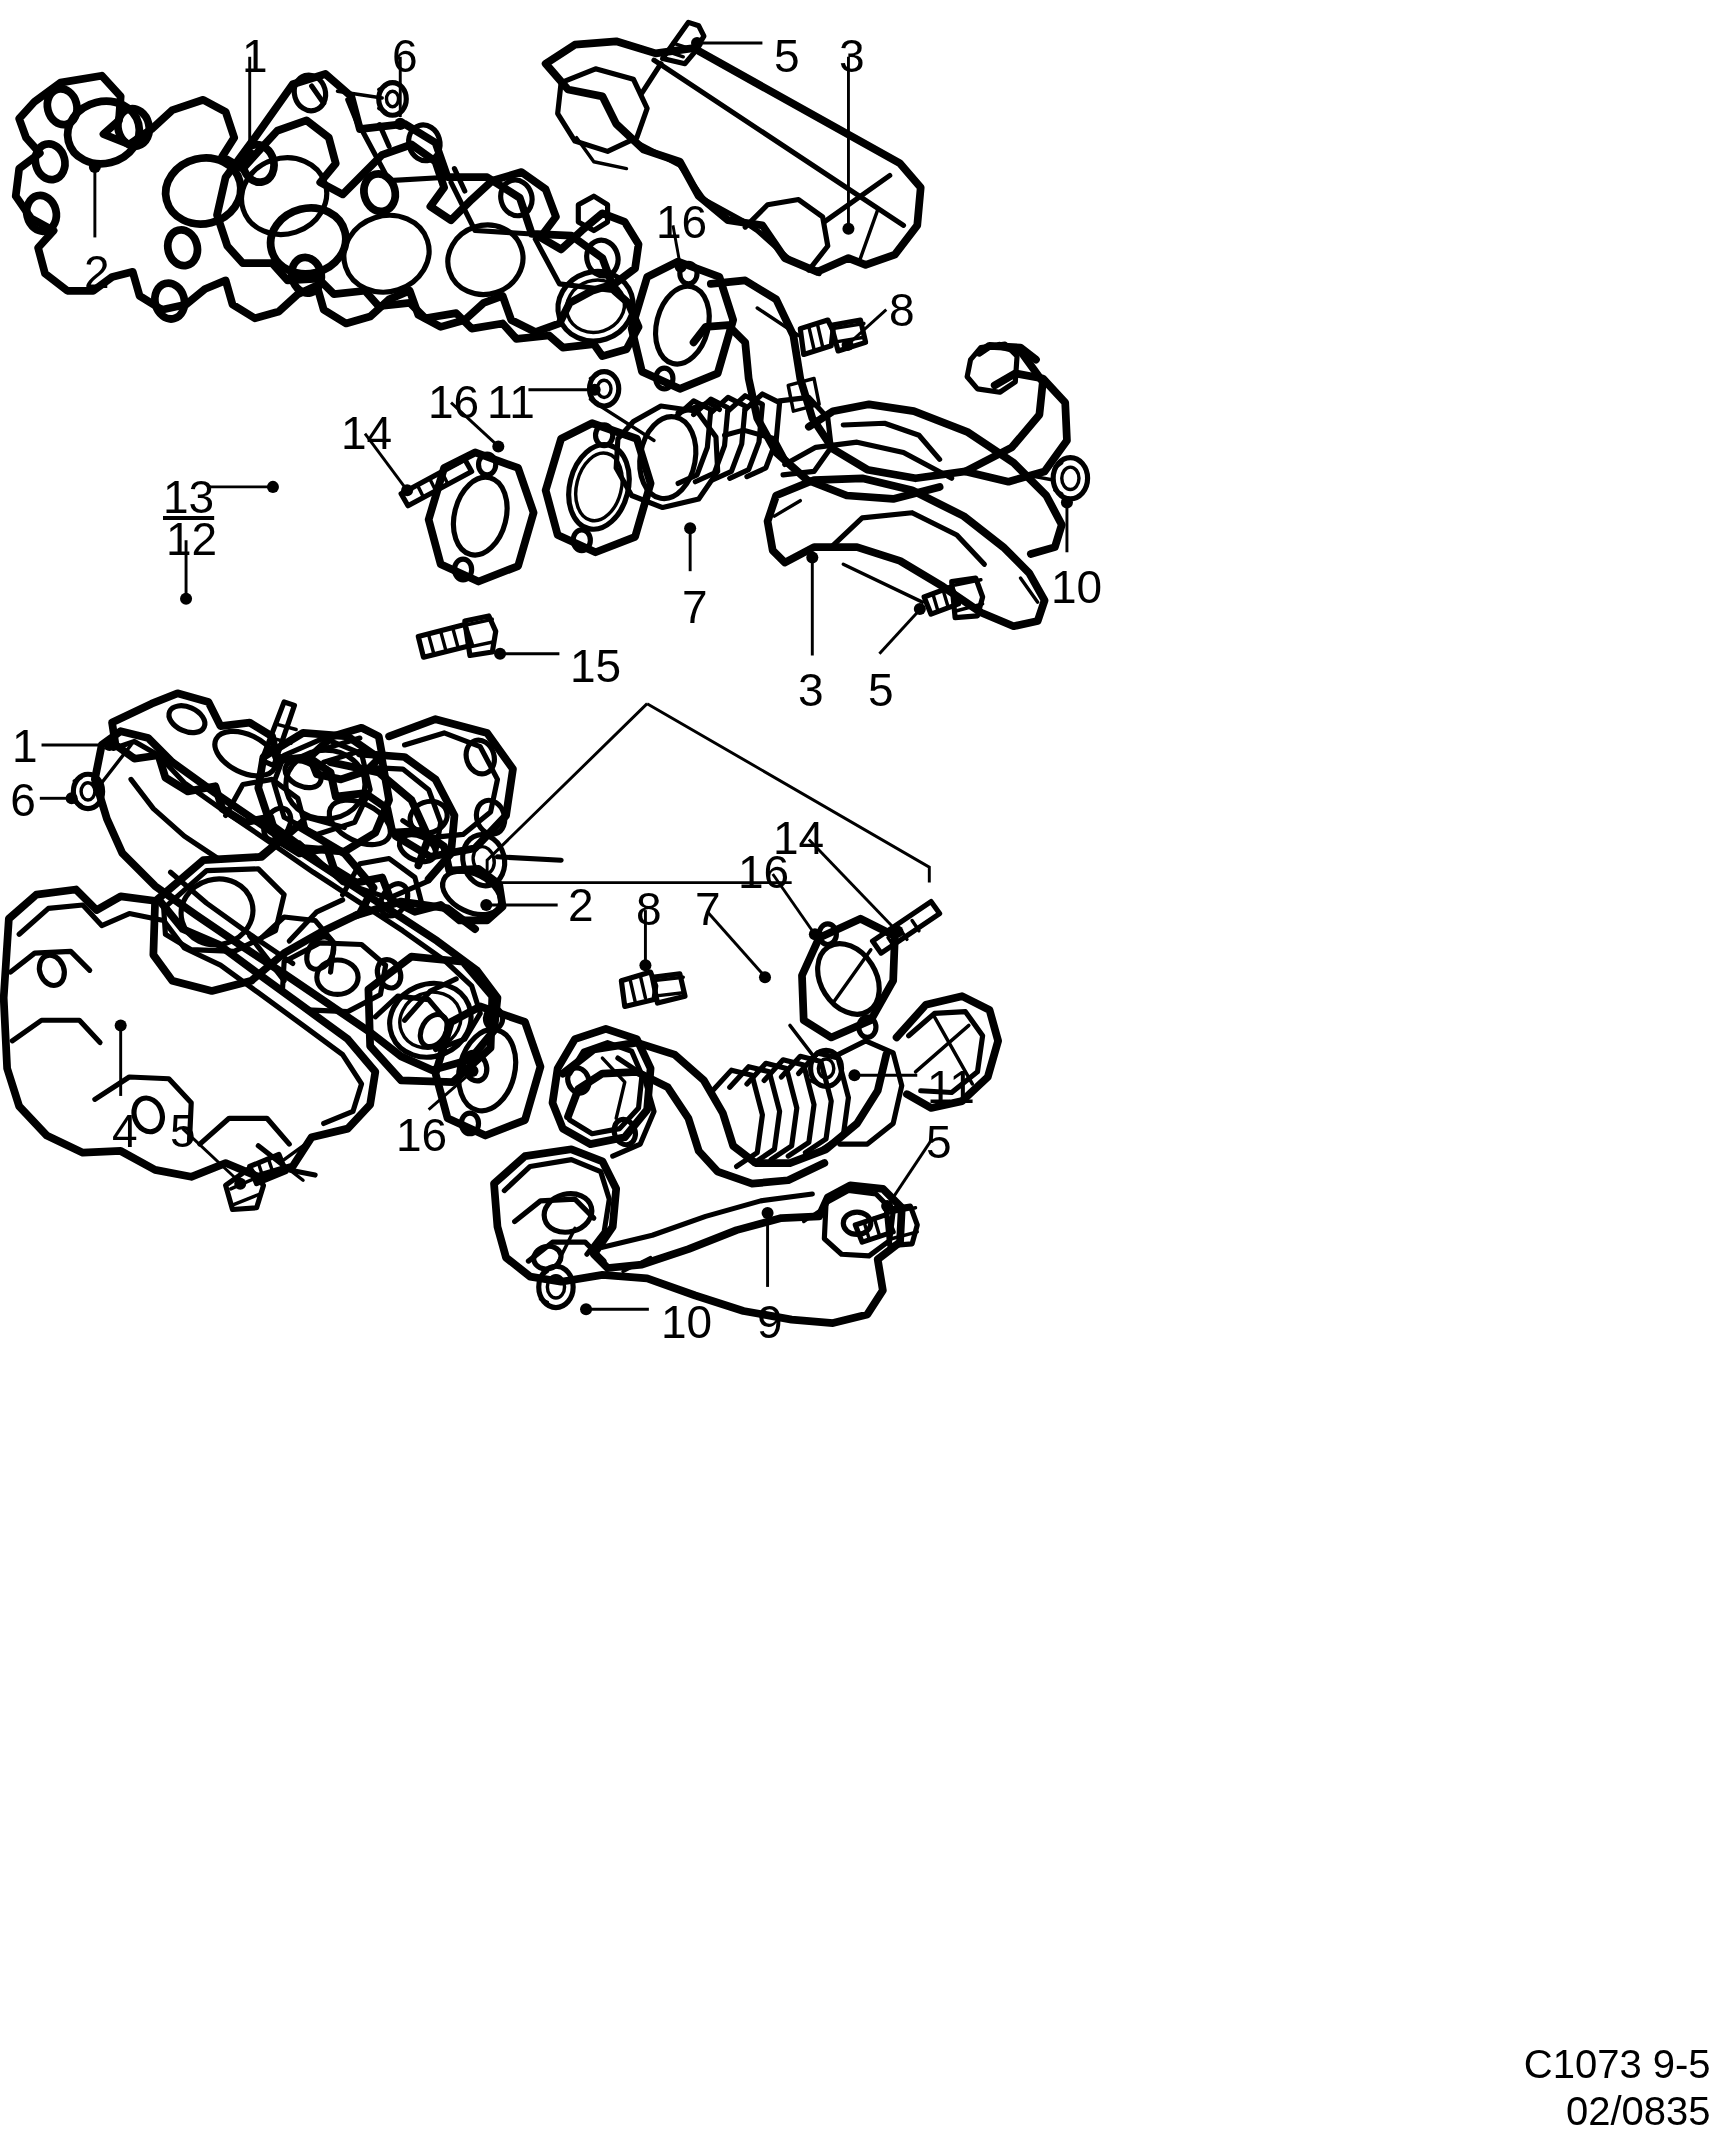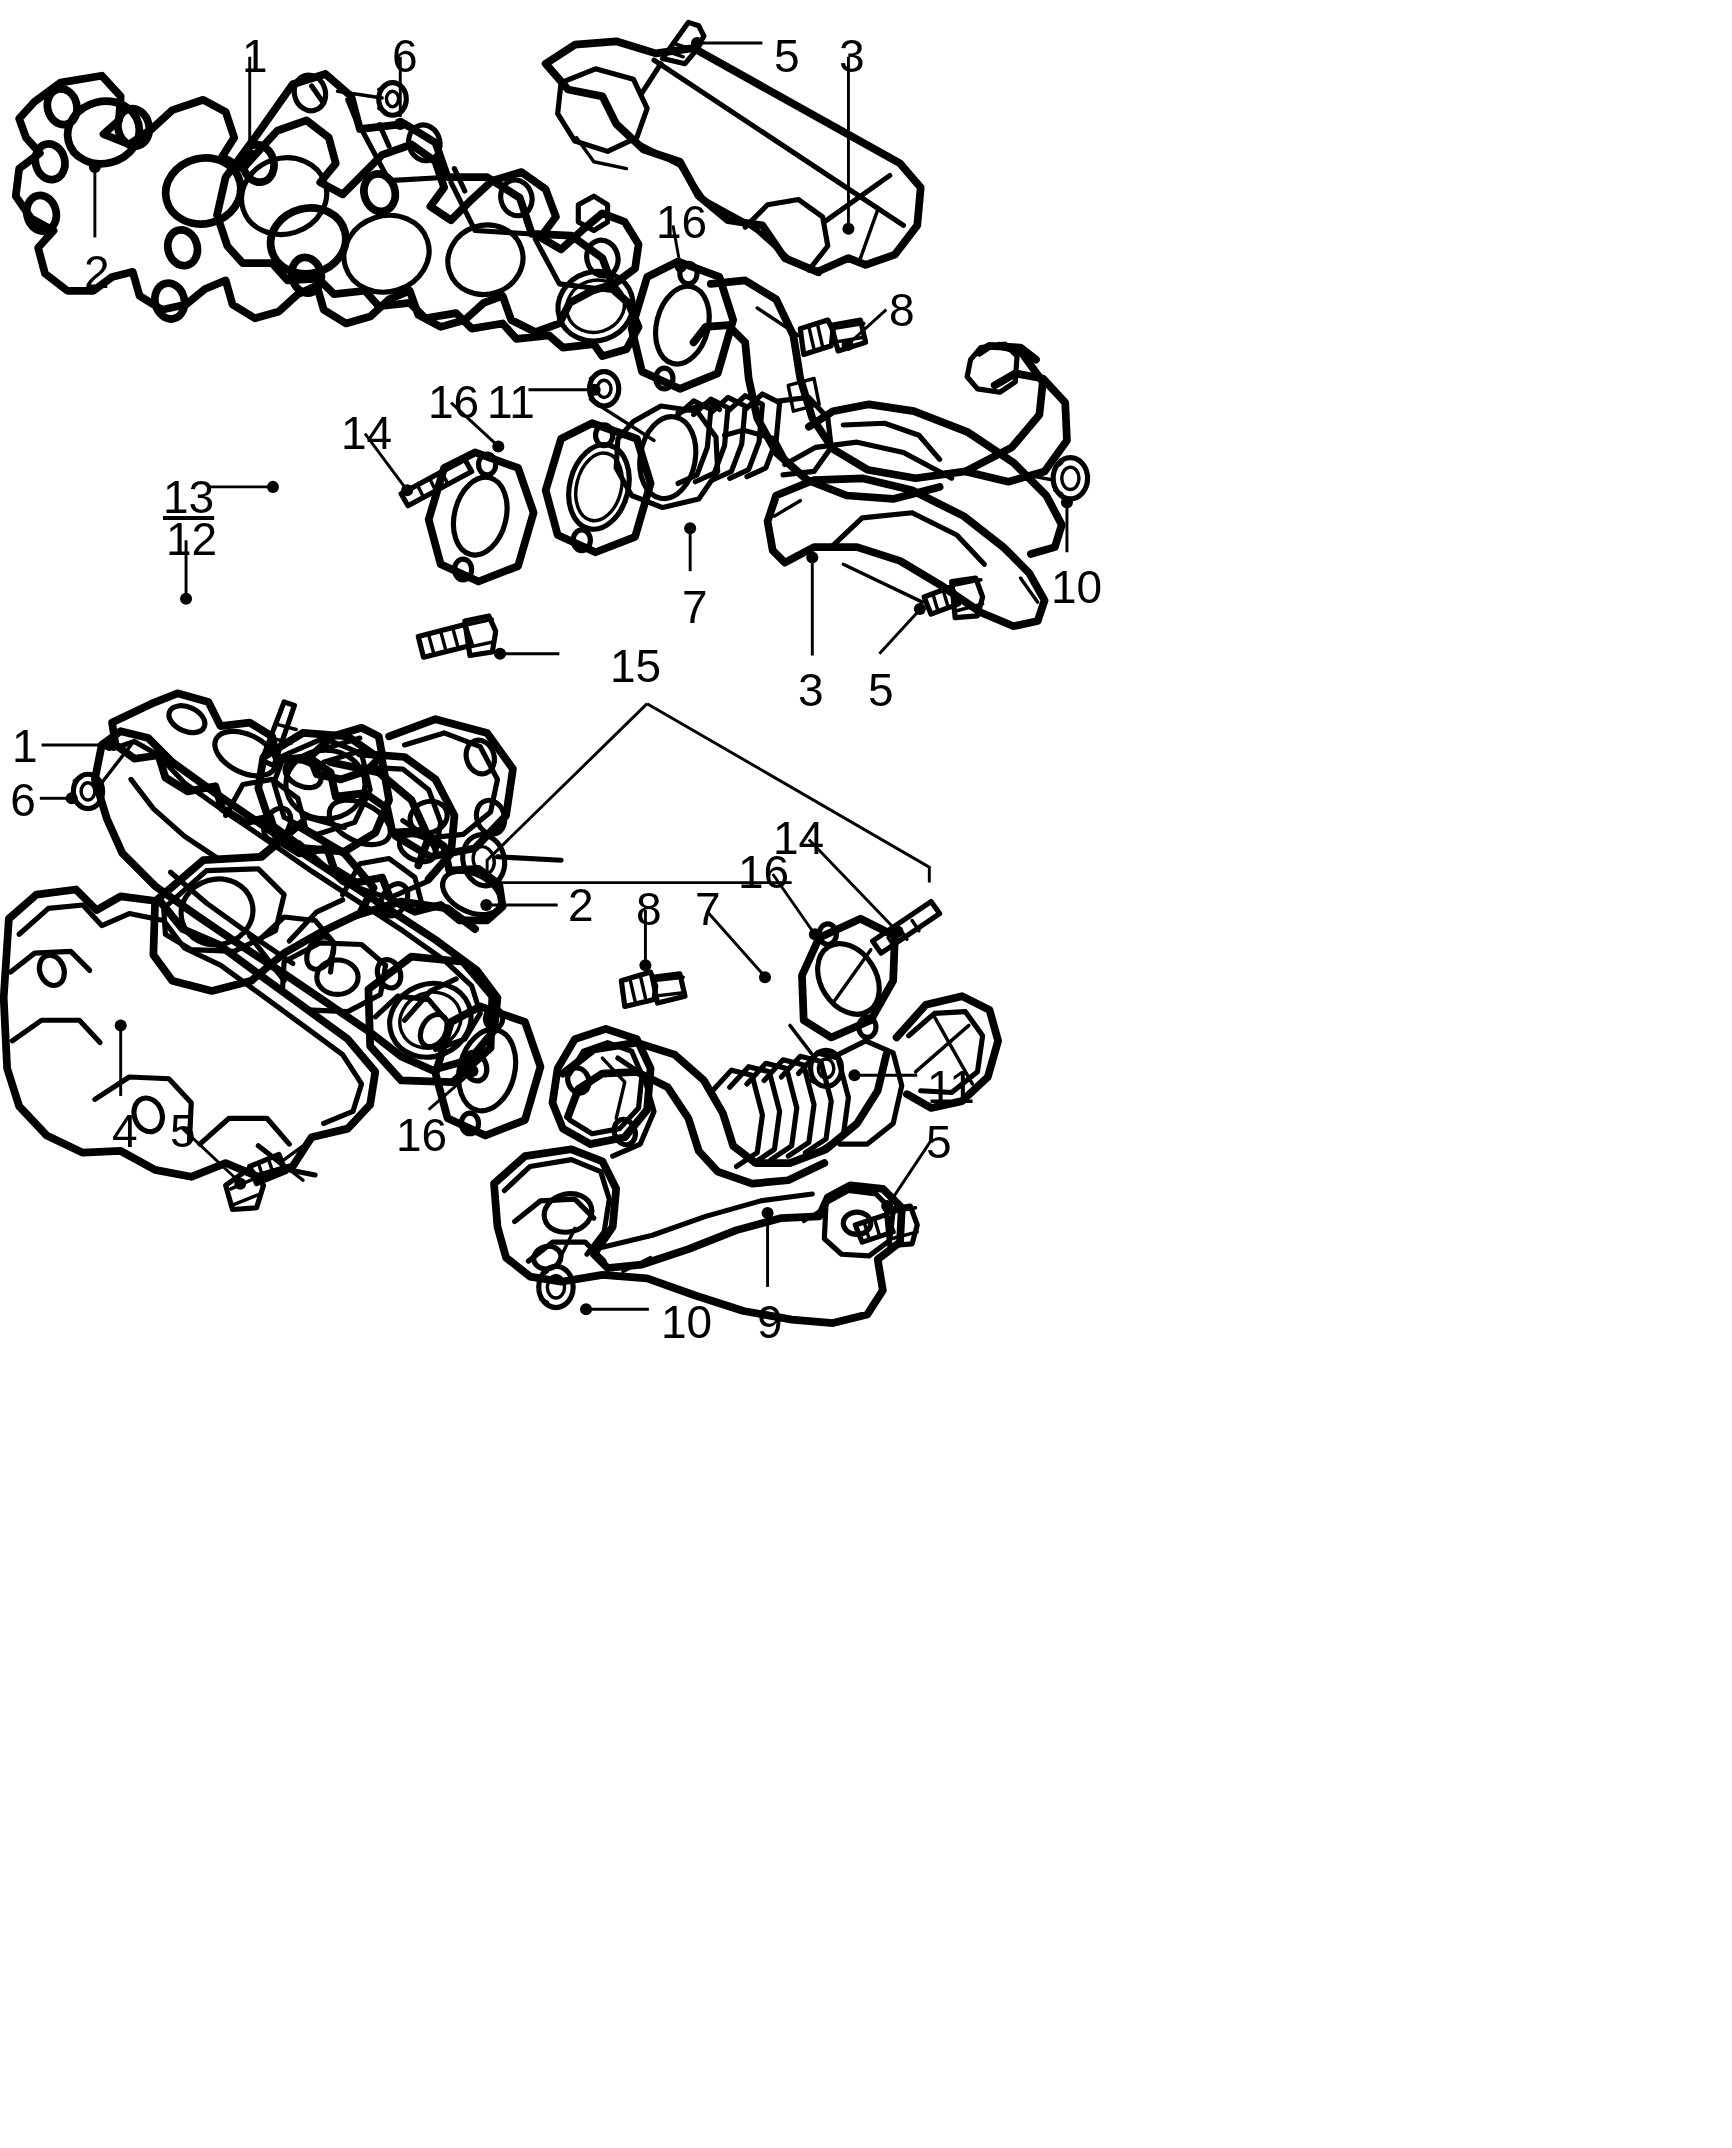--- a/index.html
+++ b/index.html
@@ -577,34 +577,38 @@
       <div class="callout" style="left: 84px; top: 249px;">2</div>
       <div class="callout" style="left: 656px; top: 199px;">16</div>
       <div class="callout" style="left: 889px; top: 287px;">8</div>
       <div class="callout" style="left: 428px; top: 379px;">16</div>
       <div class="callout" style="left: 487px; top: 379px;">11</div>
       <div class="callout" style="left: 341px; top: 410px;">14</div>
       <div class="callout" style="left: 163px; top: 474px; text-decoration: underline;">13</div>
       <div class="callout" style="left: 166px; top: 516px;">12</div>
       <div class="callout" style="left: 1051px; top: 564px;">10</div>
       <div class="callout" style="left: 682px; top: 584px;">7</div>
-      <div class="callout" style="left: 570px; top: 643px; margin-left: 40px;">15</div>
+      <div class="callout" style="left: 570px; top: 643px;">15</div>
       <div class="callout" style="left: 798px; top: 667px;">3</div>
       <div class="callout" style="left: 868px; top: 667px;">5</div>
       <div class="callout" style="left: 12px; top: 723px;">1</div>
       <div class="callout" style="left: 10.3px; top: 777px;">6</div>
       <div class="callout" style="left: 773px; top: 815px;">14</div>
       <div class="callout" style="left: 738px; top: 849px;">16</div>
       <div class="callout" style="left: 568px; top: 882px;">2</div>
       <div class="callout" style="left: 636px; top: 886px;">8</div>
       <div class="callout" style="left: 695px; top: 886px;">7</div>
       <div class="callout" style="left: 927px; top: 1064px;">11</div>
       <div class="callout" style="left: 112px; top: 1108px;">4</div>
       <div class="callout" style="left: 170px; top: 1108px;">5</div>
       <div class="callout" style="left: 396px; top: 1112px;">16</div>
       <div class="callout" style="left: 926px; top: 1119px;">5</div>
       <div class="callout" style="left: 661px; top: 1299px;">10</div>
       <div class="callout" style="left: 757px; top: 1299px;">9</div>
     </div>
 
-
+<div id="footer">
+  <div>C1073 9-5</div>
+  <div>02/0835</div>
 </div>
 
+</div>
+
 
 </body></html>

